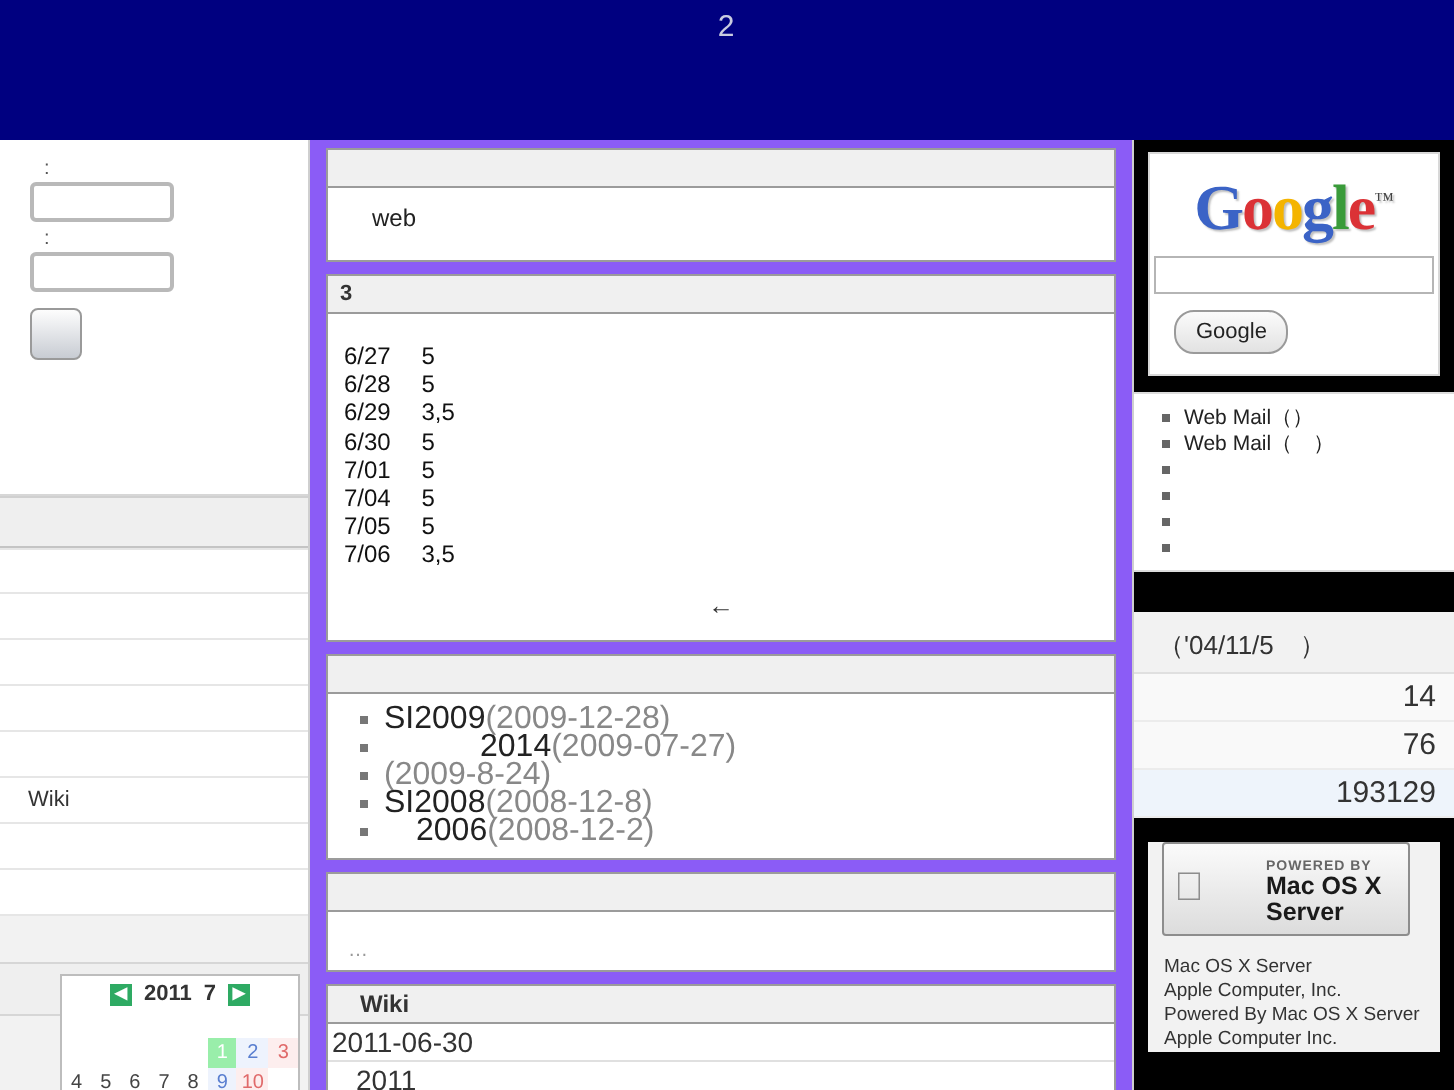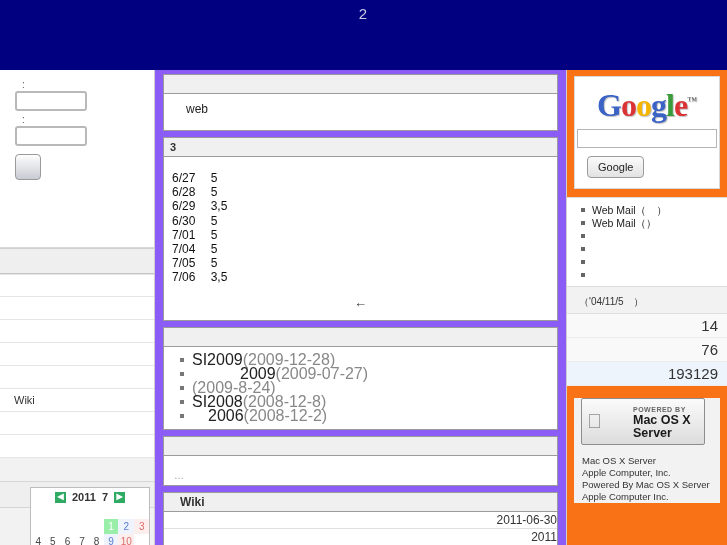--- a/index.html
+++ b/index.html
@@ -29,21 +29,21 @@
   .col-left {
     position: absolute; left: 0; top: 70px; width: 155px; height: 475px;
     background: #f2f2f2; border-right: 1px solid #cfcfcf;
   }
   .col-main {
     position: absolute; left: 155px; top: 70px; width: 411px; height: 475px;
     background: #8b5cf6;
   }
   .col-right {
     position: absolute; left: 566px; top: 70px; width: 161px; height: 475px;
-    background: #f97316; border-left: 1px solid #cfcfcf;
+    background: #000000; border-left: 1px solid #cfcfcf;
   }
 
   
   .login-box {
     position: absolute; left: 0; top: 0; width: 154px; background:#fff;
     border-bottom: 1px solid #d7d7d7;
     padding: 6px 0 22px 0; height: 178px;
   }
   .field-label {
     font-size: 10px; color: #555; margin: 3px 0 1px 22px; height: 11px;
@@ -137,23 +137,22 @@
   .news-date { color: #888; }
 
   .dots { padding: 14px 0 4px 10px; color:#999; font-size: 10px; }
 
   .wiki-head {
     height: 19px; line-height: 19px; background: #f0f0f0;
     border-bottom: 1px solid #9b9b9b;
     padding-left: 16px; font-size: 12px; font-weight: bold; color: #333;
   }
   .wiki-row {
-    font-size: 12px; color: #333; border-bottom: 1px solid #e0e0e0;
+    font-size: 14px; color: #333; border-bottom: 1px solid #e0e0e0;
     padding: 1px 0 1px 2px;
-    text-align: right;
   }
   .wiki-row.indent { padding-left: 14px; }
 
   
   .g-box {
     margin: 6px 7px 0 7px; background: #fff; border: 1px solid #d8d8d8;
     padding: 4px 0 10px 0;
   }
   .g-logo {
     text-align: center; font-family: "Liberation Serif", serif;
@@ -164,37 +163,37 @@
   .g-tm { font-size: 10px; vertical-align: super; color:#444; font-weight: normal;
           text-shadow:none; letter-spacing:0; }
   .g-input {
     display: block; margin: 4px auto 0 auto; width: 140px; height: 19px;
     border: 1px solid #b5b5b5; background: #fff;
     font-size: 11px; padding: 0 3px; outline: none;
   }
   .g-btn {
     display: block; margin: 8px 0 0 12px; height: 22px; padding: 0 10px;
     border: 1px solid #9a9a9a; background: linear-gradient(#fbfbfb,#e2e2e2);
-    font-size: 11px; color: #222; cursor: pointer; border-radius: 4px;
+    font-size: 11px; color: #222; cursor: pointer; border-radius: 10px;
     font-family: "Liberation Sans", sans-serif;
   }
 
   .link-box { margin-top: 8px; background: #fff; border-top: 1px solid #dcdcdc;
               border-bottom: 1px solid #dcdcdc; padding: 6px 0 4px 0; }
   .link-list { list-style: none; margin: 0; padding: 0 0 0 14px; }
   .link-list li {
     position: relative; padding-left: 11px; font-size: 10.5px;
     line-height: 13px; color: #222; height: 13px;
   }
   .link-list li:before {
     content: ""; position: absolute; left: 0; top: 4px;
     width: 4px; height: 4px; background: #666;
   }
-  .link-note { padding: 8px 0 4px 12px; font-size: 10px; color: #333;
-               background:#f2f2f2; }
+  .link-note { padding: 8px 0 4px 12px; font-size: 13px; color: #333;
+               background:#f2f2f2;margin-top:20px; }
 
   .counter { background: #f9f9f9; border-top: 1px solid #e0e0e0; }
   .counter-row {
     text-align: right; padding: 3px 9px; font-size: 15px; color: #333;
     border-bottom: 1px solid #ececec;
   }
   .counter-row.total { background: #eef4fb; }
 
   .mac-badge-wrap { margin: 12px 7px 0 7px; background: #f2f2f2; }
   .mac-badge {
@@ -306,21 +305,21 @@
 7/05　 5
 7/06　 3,5</div>
         <div class="sched-back">←</div>
       </div>
     </div>
 
     <div class="panel">
       <div class="panel-head"></div>
       <ul class="news-list">
         <li><span>SI2009</span><span class="news-date">(2009-12-28)</span></li>
-        <li><span>　　　2009</span><span class="news-date">(2009-07-27)</span></li>
+        <li><span>　　　2014</span><span class="news-date">(2009-07-27)</span></li>
         <li><span></span><span class="news-date">(2009-8-24)</span></li>
         <li><span>SI2008</span><span class="news-date">(2008-12-8)</span></li>
         <li><span>　2006</span><span class="news-date">(2008-12-2)</span></li>
       </ul>
     </div>
 
     <div class="panel">
       <div class="panel-head"></div>
       <div class="dots">…</div>
     </div>
@@ -336,22 +335,22 @@
   <div class="col-right">
 
     <div class="g-box">
       <div class="g-logo"><span style="color:#3b63c6">G</span><span style="color:#db3236">o</span><span style="color:#f4b400">o</span><span style="color:#3b63c6">g</span><span style="color:#3a9b3a">l</span><span style="color:#db3236">e</span><span class="g-tm">™</span></div>
       <input class="g-input" type="text" value="" style="">
       <button class="g-btn">Google</button>
     </div>
 
     <div class="link-box">
       <ul class="link-list">
+        <li>Web Mail（）</li>
         <li>Web Mail（　）</li>
-        <li>Web Mail（）</li>
         <li></li>
         <li></li>
         <li></li>
         <li></li>
       </ul>
     </div>
     <div class="link-note">（'04/11/5　）</div>
 
     <div class="counter">
       <div class="counter-row">14</div>

